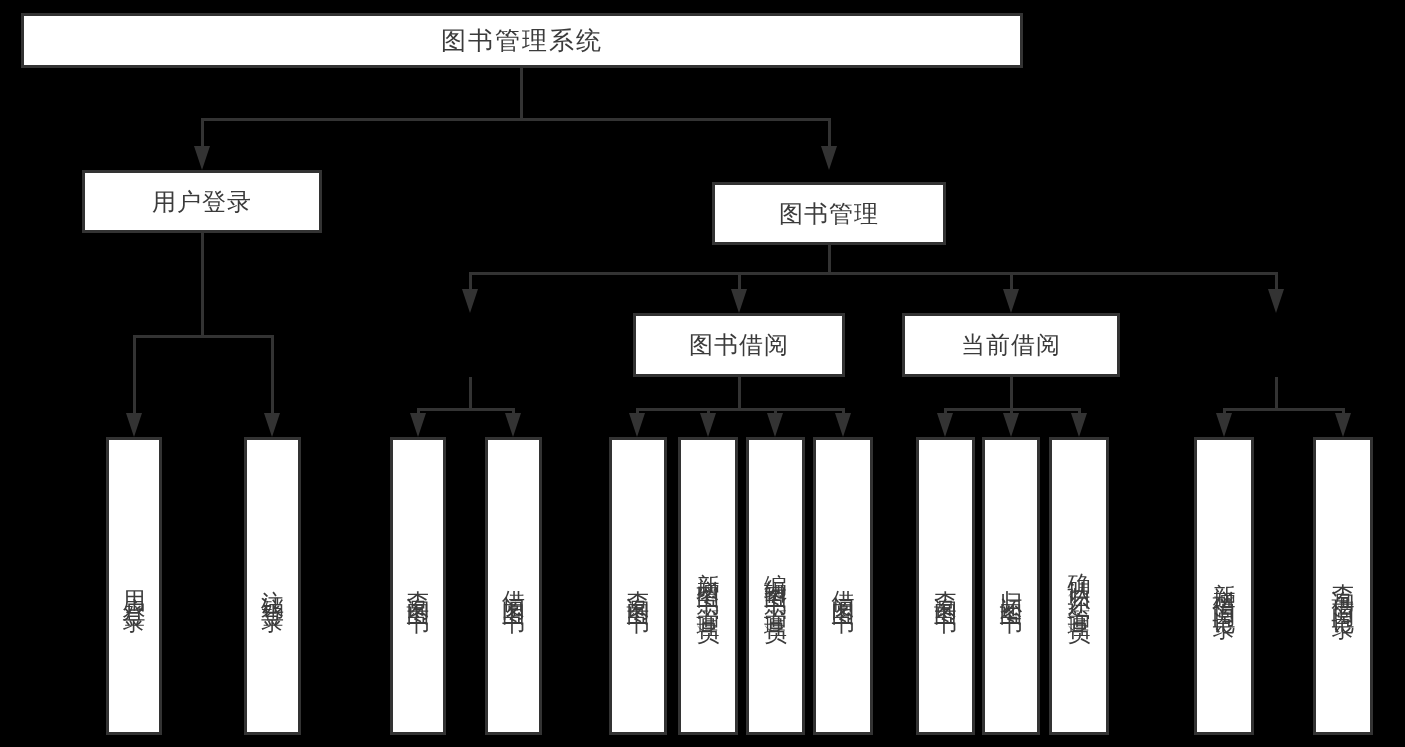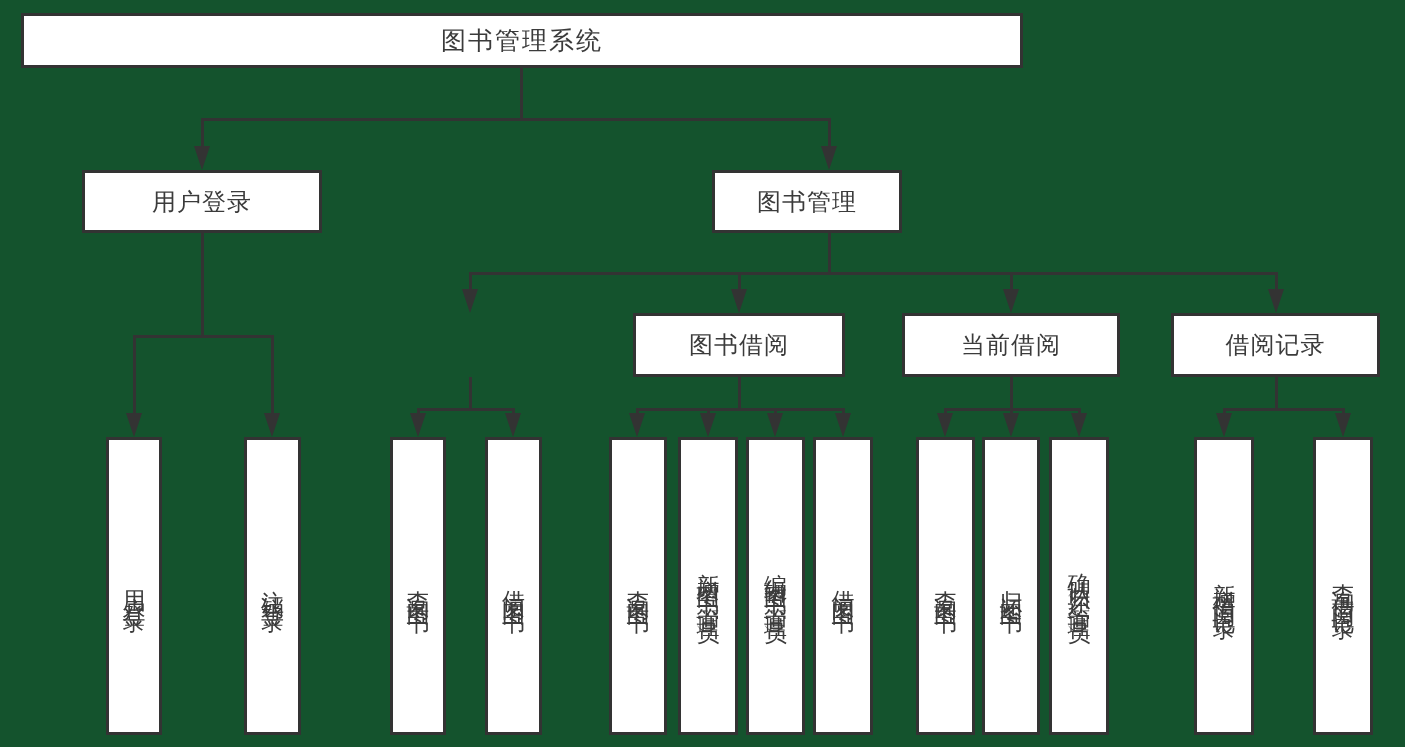--- a/index.html
+++ b/index.html
@@ -1,17 +1,17 @@
 <!DOCTYPE html>
 <html><head>
 <meta charset="utf-8">
 <style>
   html,body{margin:0;padding:0;background:#ffffff;}
   #canvas{
-    position:relative;width:1405px;height:747px;background:#14532d;overflow:hidden;
+    position:relative;width:1405px;height:747px;background:#000000;overflow:hidden;
     font-family:"DejaVu Sans","Liberation Sans",sans-serif;
   }
   .node{
     position:absolute;box-sizing:border-box;background:#ffffff;
     border:3px solid #333333;color:#3b3b3b;
     display:flex;align-items:center;justify-content:center;
     font-size:24px;letter-spacing:1px;white-space:nowrap;z-index:2;
   }
   .node.title{font-size:25px;letter-spacing:2px;}
   .vnode{
@@ -93,25 +93,24 @@
   <div class="vl" style="left:1275px;top:377px;height:31px;"></div>
   <div class="hl" style="left:1223px;top:408px;width:121px;"></div>
   <div class="vl" style="left:1223px;top:408px;height:8px;"></div>
   <div class="ar" style="left:1216px;top:413px;"></div>
   <div class="vl" style="left:1342px;top:408px;height:8px;"></div>
   <div class="ar" style="left:1335px;top:413px;"></div>
 
   <div class="node title" style="left:21px;top:13px;width:1002px;height:55px;">图书管理系统</div>
 
   <div class="node" style="left:82px;top:170px;width:240px;height:63px;">用户登录</div>
-  <div class="node" style="left:712px;top:170px;width:190px;height:63px;">图书管理</div>
+  <div class="node" style="left:712px;top:182px;width:234px;height:63px;">图书管理</div>
 
   <div class="node" style="left:633px;top:313px;width:212px;height:64px;">图书借阅</div>
   <div class="node" style="left:902px;top:313px;width:218px;height:64px;">当前借阅</div>
-  <div class="node" style="left:1171px;top:313px;width:209px;height:64px;">借阅记录</div>
 
   <div class="vnode" style="left:106px;top:437px;width:56px;height:298px;">用户登录</div>
   <div class="vnode" style="left:244px;top:437px;width:57px;height:298px;">注销登录</div>
 
   <div class="vnode" style="left:390px;top:437px;width:56px;height:298px;">查询图书</div>
   <div class="vnode" style="left:485px;top:437px;width:57px;height:298px;">借阅图书</div>
 
   <div class="vnode" style="left:609px;top:437px;width:58px;height:298px;">查询图书</div>
   <div class="vnode" style="left:678px;top:437px;width:60px;height:298px;">新增图书（管理员）</div>
   <div class="vnode" style="left:746px;top:437px;width:59px;height:298px;">编辑图书（管理员）</div>

